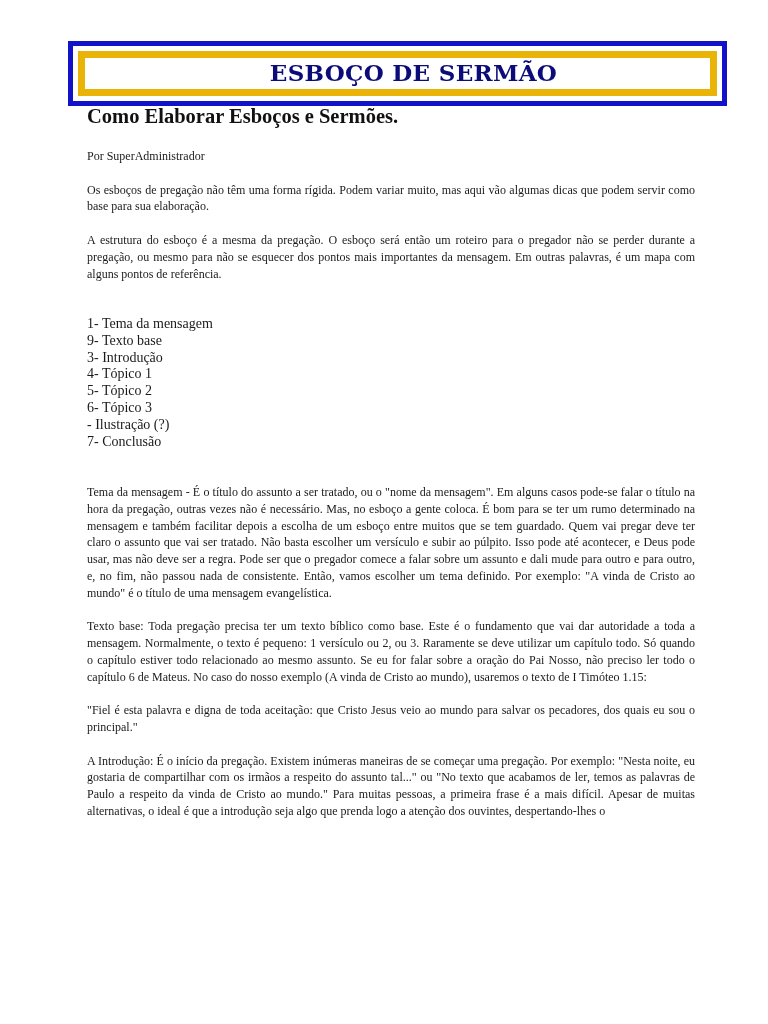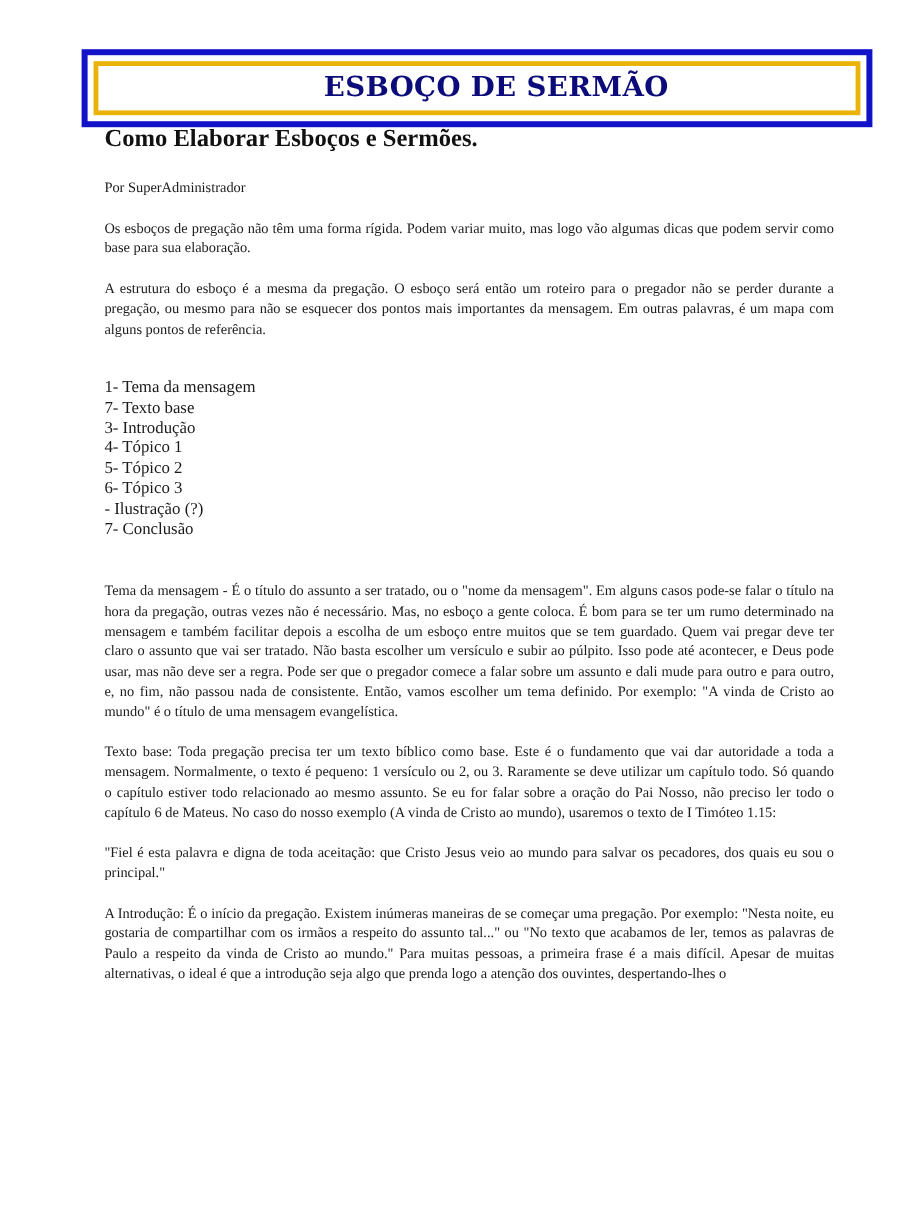--- a/index.html
+++ b/index.html
@@ -1,21 +1,21 @@
 <!DOCTYPE html>
 <html><head>
 <meta charset="utf-8">
 <style>
   html, body { margin: 0; padding: 0; background: #ffffff; }
   body { width: 768px; height: 1024px; position: relative; overflow: hidden;
          font-family: "Liberation Serif", "DejaVu Serif", serif; color: #1a1a1a; }
   .header-box { position: absolute; left: 68px; top: 41px; width: 659px; height: 65px;
                 box-sizing: border-box; border: 5px solid #1212c8; background: #fff; }
   .header-inner { position: absolute; left: 5px; top: 5px; right: 5px; bottom: 5px;
-                  border: 4px solid #eab308; box-sizing: border-box;
+                  border: 7px solid #eab308; box-sizing: border-box;
                   display: flex; align-items: center; justify-content: center; padding-left: 32px; }
   .doc-title { font-family: "DejaVu Serif", "Liberation Serif", serif; font-weight: bold;
                font-size: 23px; color: #0b0b7a; letter-spacing: 0.3px; margin-top: -2px; }
   .content { position: absolute; left: 87px; top: 104px; width: 608px; }
   .subtitle { font-size: 20.5px; margin: 0; line-height: 24px; color: #111; }
   p { margin: 0; font-size: 12px; line-height: 16.8px; text-align: justify; }
   .author { margin-top: 20px; }
   .gap { height: 16.8px; }
   ul.outline { list-style: none; margin: 0; padding: 0; font-size: 14px; line-height: 16.8px; }
 </style>
@@ -25,28 +25,28 @@
 <div class="header-box">
   <div class="header-inner">
     <span class="doc-title">ESBOÇO DE SERMÃO</span>
   </div>
 </div>
 
 <div class="content">
   <h1 class="subtitle">Como Elaborar Esboços e Sermões.</h1>
   <p class="author">Por SuperAdministrador</p>
   <div class="gap"></div>
-  <p>Os esboços de pregação não têm uma forma rígida. Podem variar muito, mas logo vão algumas dicas que podem servir como base para sua elaboração.</p>
+  <p>Os esboços de pregação não têm uma forma rígida. Podem variar muito, mas aqui vão algumas dicas que podem servir como base para sua elaboração.</p>
   <div class="gap"></div>
   <p>A estrutura do esboço é a mesma da pregação. O esboço será então um roteiro para o pregador não se perder durante a pregação, ou mesmo para não se esquecer dos pontos mais importantes da mensagem. Em outras palavras, é um mapa com alguns pontos de referência.</p>
   <div class="gap"></div>
   <div class="gap"></div>
   <ul class="outline">
     <li>1- Tema da mensagem</li>
-    <li>7- Texto base</li>
+    <li>9- Texto base</li>
     <li>3- Introdução</li>
     <li>4- Tópico 1</li>
     <li>5- Tópico 2</li>
     <li>6- Tópico 3</li>
     <li>- Ilustração (?)</li>
     <li>7- Conclusão</li>
   </ul>
   <div class="gap"></div>
   <div class="gap"></div>
   <p>Tema da mensagem - É o título do assunto a ser tratado, ou o "nome da mensagem". Em alguns casos pode-se falar o título na hora da pregação, outras vezes não é necessário. Mas, no esboço a gente coloca. É bom para se ter um rumo determinado na mensagem e também facilitar depois a escolha de um esboço entre muitos que se tem guardado. Quem vai pregar deve ter claro o assunto que vai ser tratado. Não basta escolher um versículo e subir ao púlpito. Isso pode até acontecer, e Deus pode usar, mas não deve ser a regra. Pode ser que o pregador comece a falar sobre um assunto e dali mude para outro e para outro, e, no fim, não passou nada de consistente. Então, vamos escolher um tema definido. Por exemplo: "A vinda de Cristo ao mundo" é o título de uma mensagem evangelística.</p>

